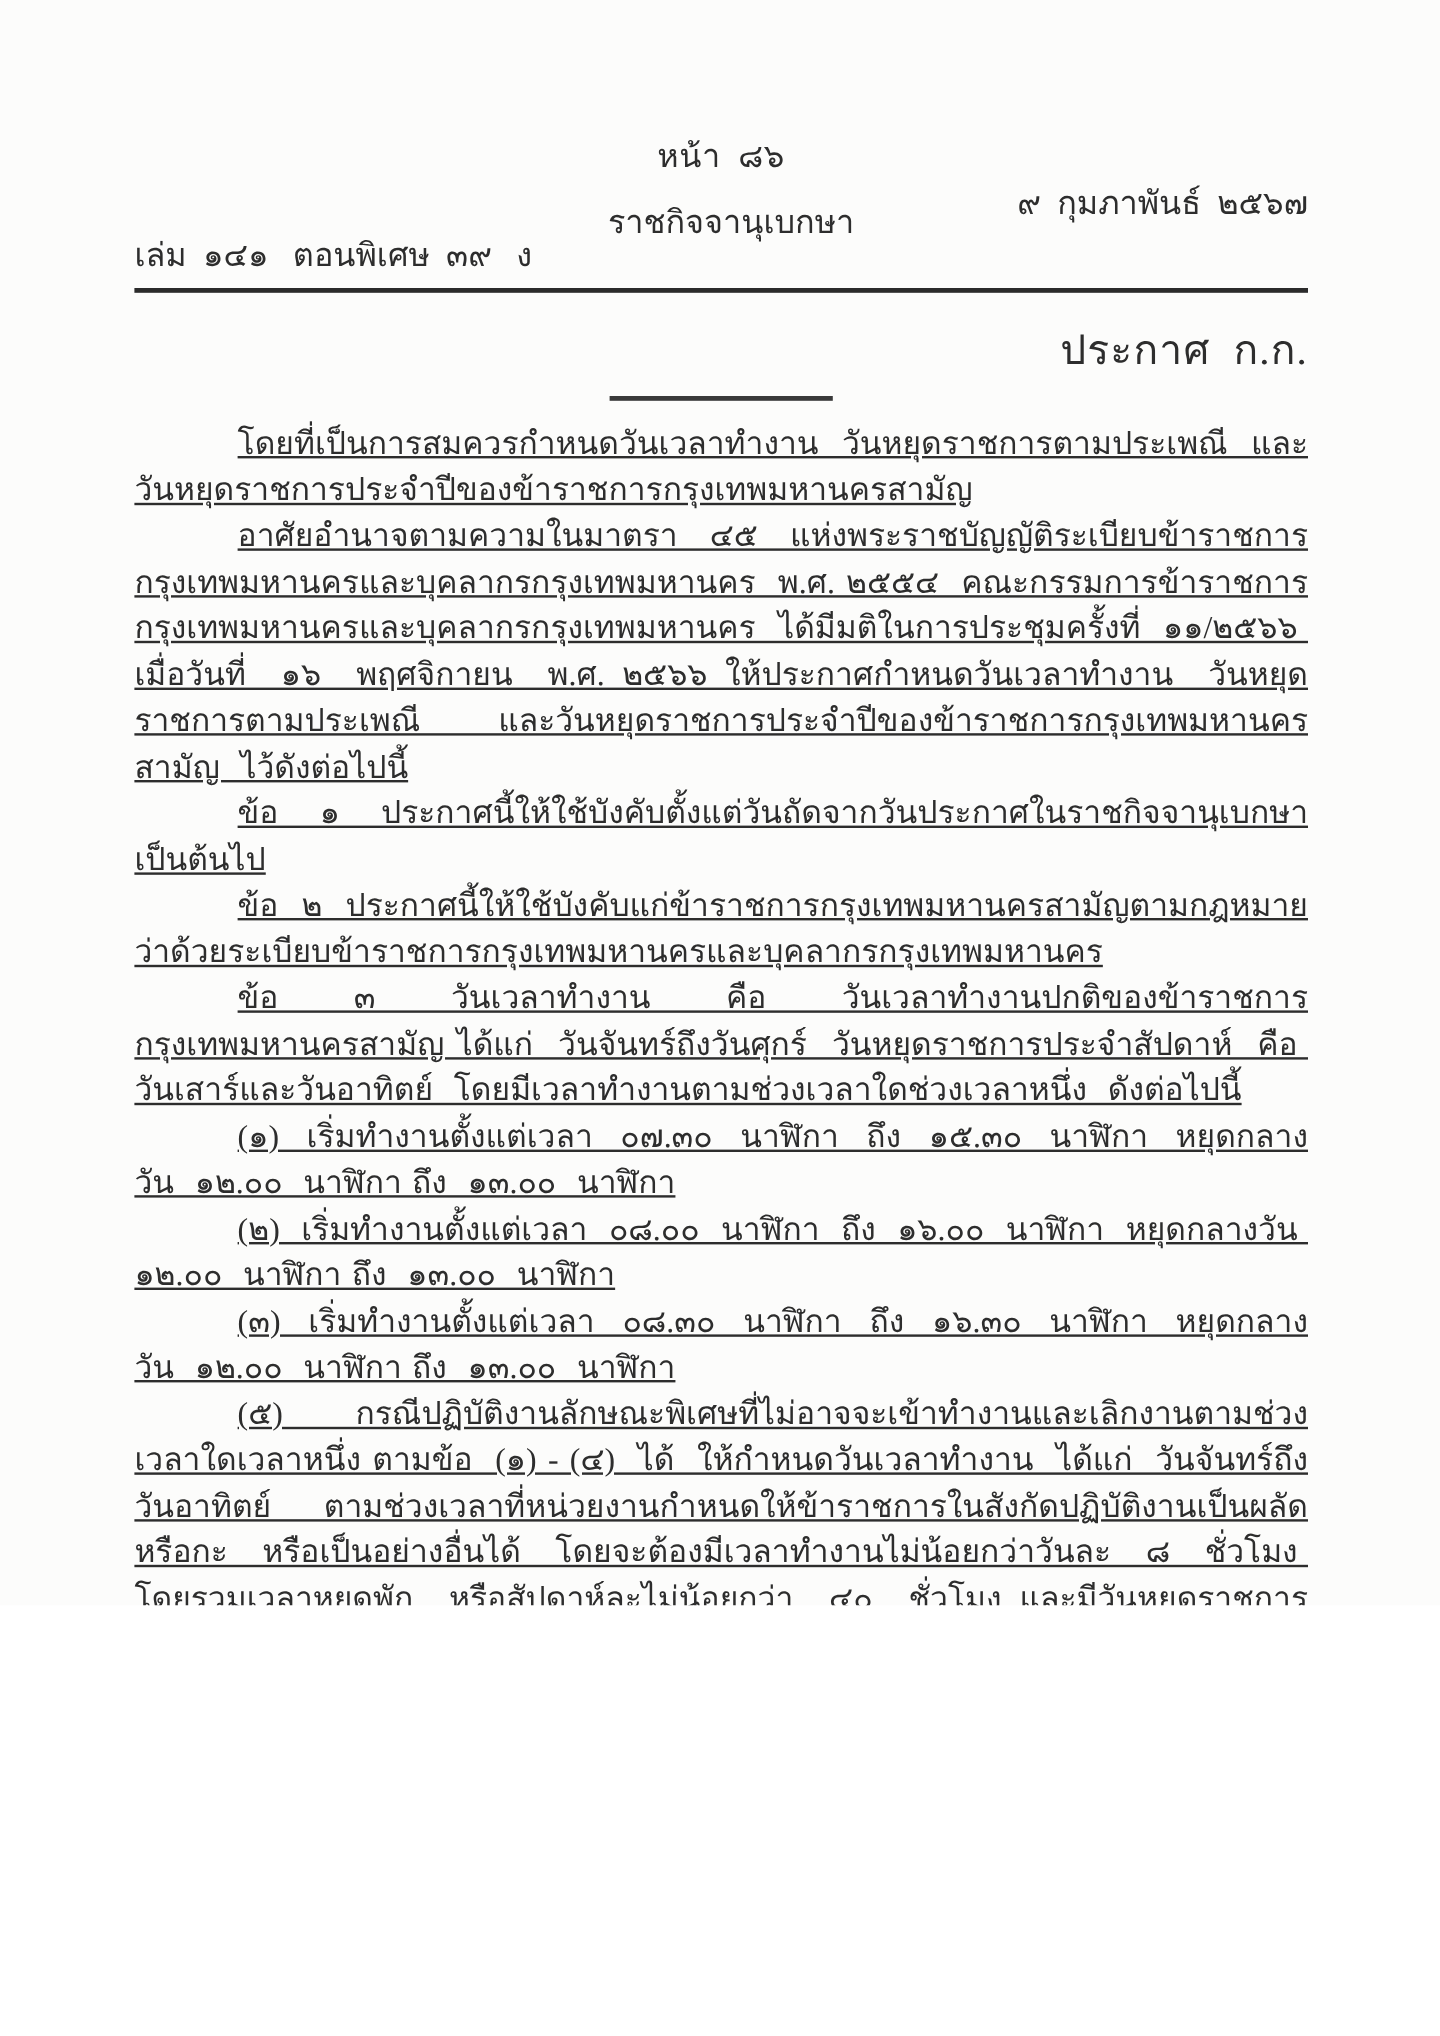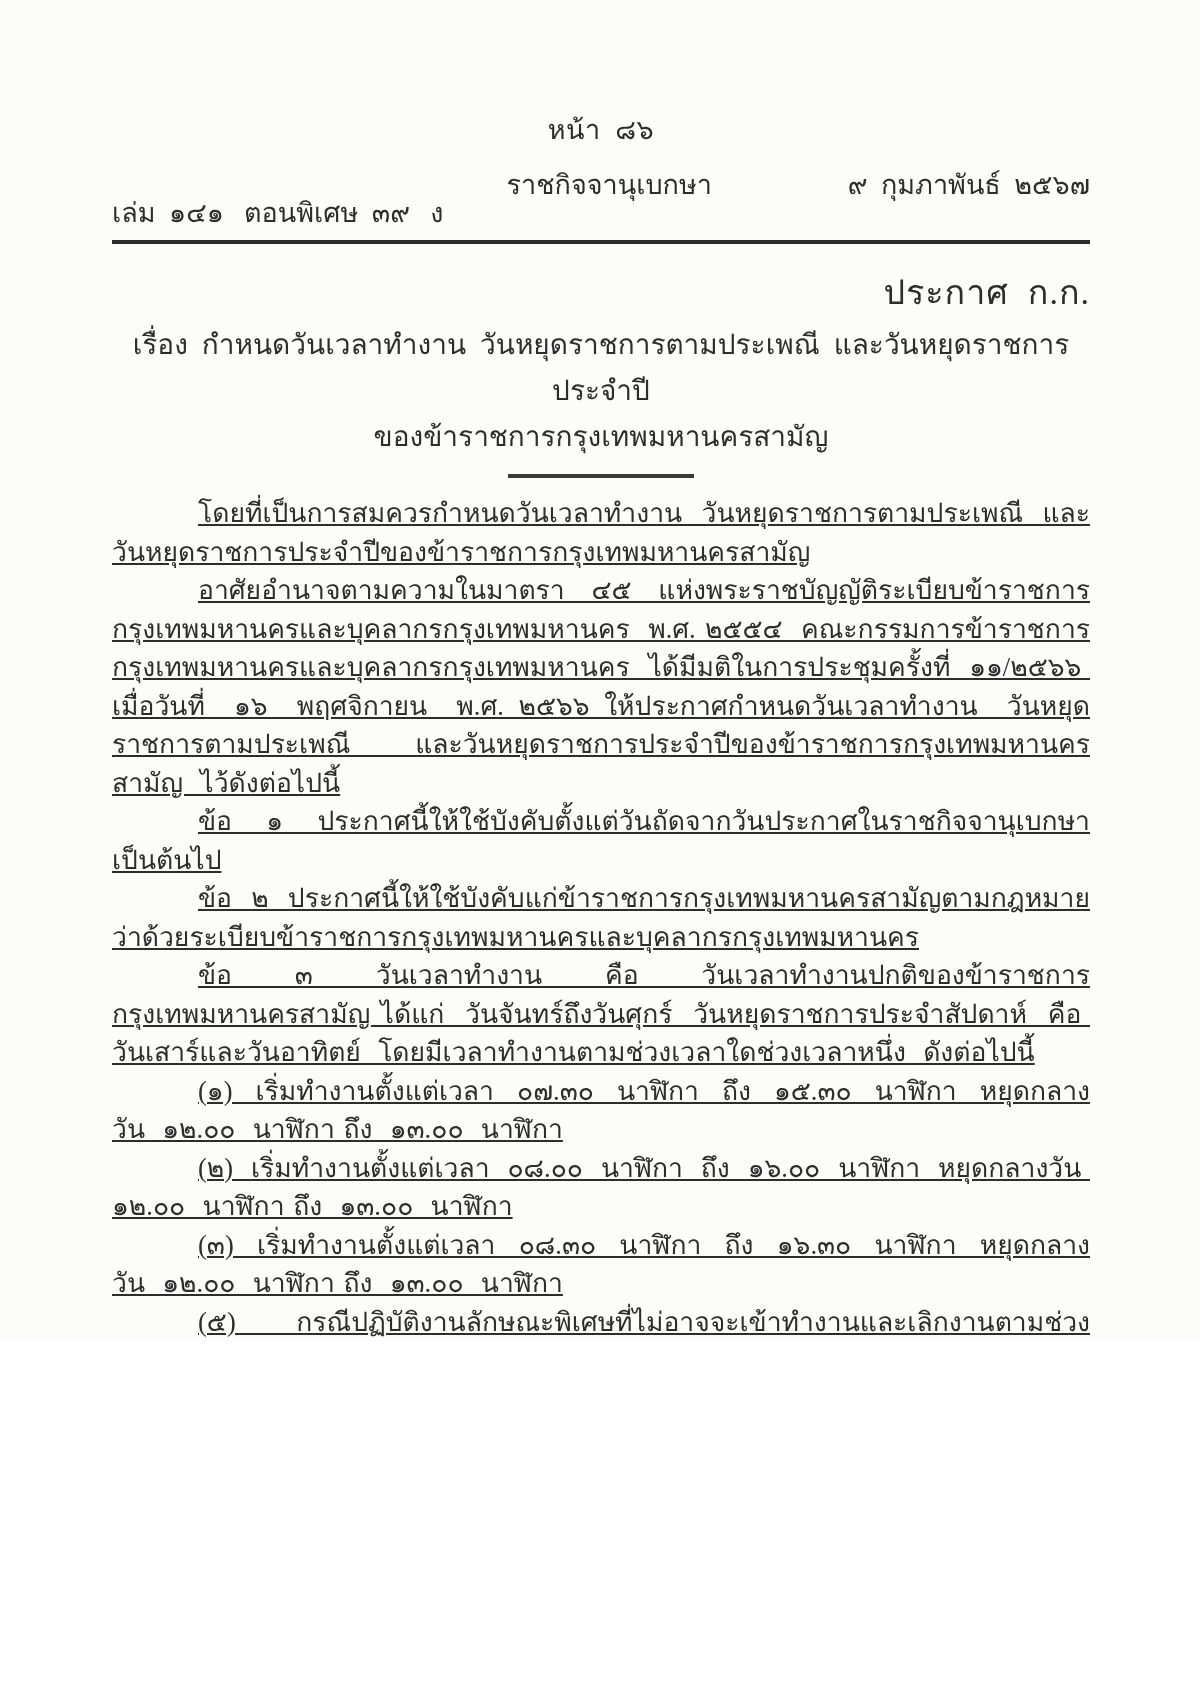--- a/index.html
+++ b/index.html
@@ -39,21 +39,20 @@
     margin-top: 44px;
   }
   .header-center {
     position: absolute;
     left: 50%;
     transform: translateX(-46%);
     margin-top: 16px;
   }
   .header-right {
     float: right;
-    margin-top: 16px;
   }
   .header-row::after {
     content: "";
     display: block;
     clear: both;
   }
   
   .doc-title {
     margin: 26px 0 0 0;
     text-align: right;
@@ -99,24 +98,20 @@
     <div class="header-row">
       <span class="header-left">เล่ม&nbsp;&nbsp;๑๔๑&nbsp;&nbsp;&nbsp;ตอนพิเศษ&nbsp;&nbsp;๓๙&nbsp;&nbsp;&nbsp;ง</span>
       <span class="header-center">ราชกิจจานุเบกษา</span>
       <span class="header-right">๙&nbsp;&nbsp;กุมภาพันธ์&nbsp;&nbsp;๒๕๖๗</span>
     </div>
   </header>
 
   <main>
     <h1 class="doc-title">ประกาศ&nbsp;&nbsp;ก.ก.</h1>
 
-    <div class="doc-subject">
-      <div>เรื่อง&nbsp; กำหนดวันเวลาทำงาน&nbsp; วันหยุดราชการตามประเพณี&nbsp; และวันหยุดราชการประจำปี</div>
-      <div>ของข้าราชการกรุงเทพมหานครสามัญ</div>
-    </div>
 
     <hr class="title-divider">
 
     <section class="doc-body">
       <p class="para">โดยที่เป็นการสมควรกำหนดวันเวลาทำงาน&nbsp; วันหยุดราชการตามประเพณี&nbsp; และวันหยุดราชการประจำปีของข้าราชการกรุงเทพมหานครสามัญ</p>
       <p class="para">อาศัยอำนาจตามความในมาตรา&nbsp; ๔๕&nbsp; แห่งพระราชบัญญัติระเบียบข้าราชการกรุงเทพมหานครและบุคลากรกรุงเทพมหานคร&nbsp; พ.ศ.&nbsp;๒๕๕๔&nbsp; คณะกรรมการข้าราชการกรุงเทพมหานครและบุคลากรกรุงเทพมหานคร&nbsp; ได้มีมติในการประชุมครั้งที่&nbsp; ๑๑/๒๕๖๖&nbsp; เมื่อวันที่&nbsp; ๑๖&nbsp; พฤศจิกายน&nbsp; พ.ศ.&nbsp;๒๕๖๖ ให้ประกาศกำหนดวันเวลาทำงาน&nbsp; วันหยุดราชการตามประเพณี&nbsp; และวันหยุดราชการประจำปีของข้าราชการกรุงเทพมหานครสามัญ&nbsp; ไว้ดังต่อไปนี้</p>
       <p class="para">ข้อ&nbsp;&nbsp;๑&nbsp;&nbsp;ประกาศนี้ให้ใช้บังคับตั้งแต่วันถัดจากวันประกาศในราชกิจจานุเบกษาเป็นต้นไป</p>
       <p class="para">ข้อ&nbsp;&nbsp;๒&nbsp;&nbsp;ประกาศนี้ให้ใช้บังคับแก่ข้าราชการกรุงเทพมหานครสามัญตามกฎหมายว่าด้วยระเบียบข้าราชการกรุงเทพมหานครและบุคลากรกรุงเทพมหานคร</p>
       <p class="para">ข้อ&nbsp;&nbsp;๓&nbsp;&nbsp;วันเวลาทำงาน&nbsp; คือ&nbsp; วันเวลาทำงานปกติของข้าราชการกรุงเทพมหานครสามัญ ได้แก่&nbsp; วันจันทร์ถึงวันศุกร์&nbsp; วันหยุดราชการประจำสัปดาห์&nbsp; คือ&nbsp; วันเสาร์และวันอาทิตย์&nbsp; โดยมีเวลาทำงานตามช่วงเวลาใดช่วงเวลาหนึ่ง&nbsp; ดังต่อไปนี้</p>
       <p class="para">(๑)&nbsp;&nbsp;เริ่มทำงานตั้งแต่เวลา&nbsp; ๐๗.๓๐&nbsp; นาฬิกา&nbsp; ถึง&nbsp; ๑๕.๓๐&nbsp; นาฬิกา&nbsp; หยุดกลางวัน&nbsp; ๑๒.๐๐&nbsp; นาฬิกา ถึง&nbsp; ๑๓.๐๐&nbsp; นาฬิกา</p>

